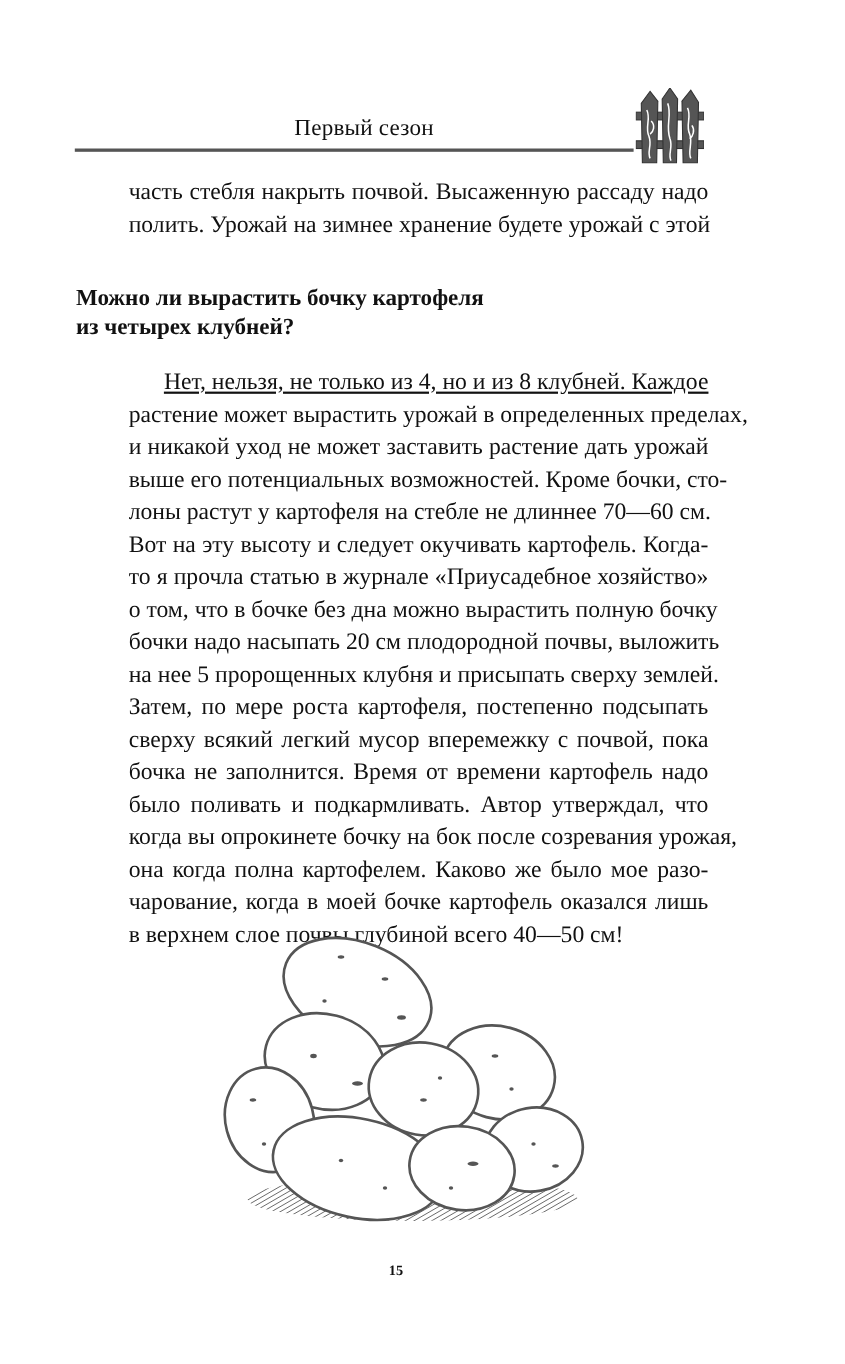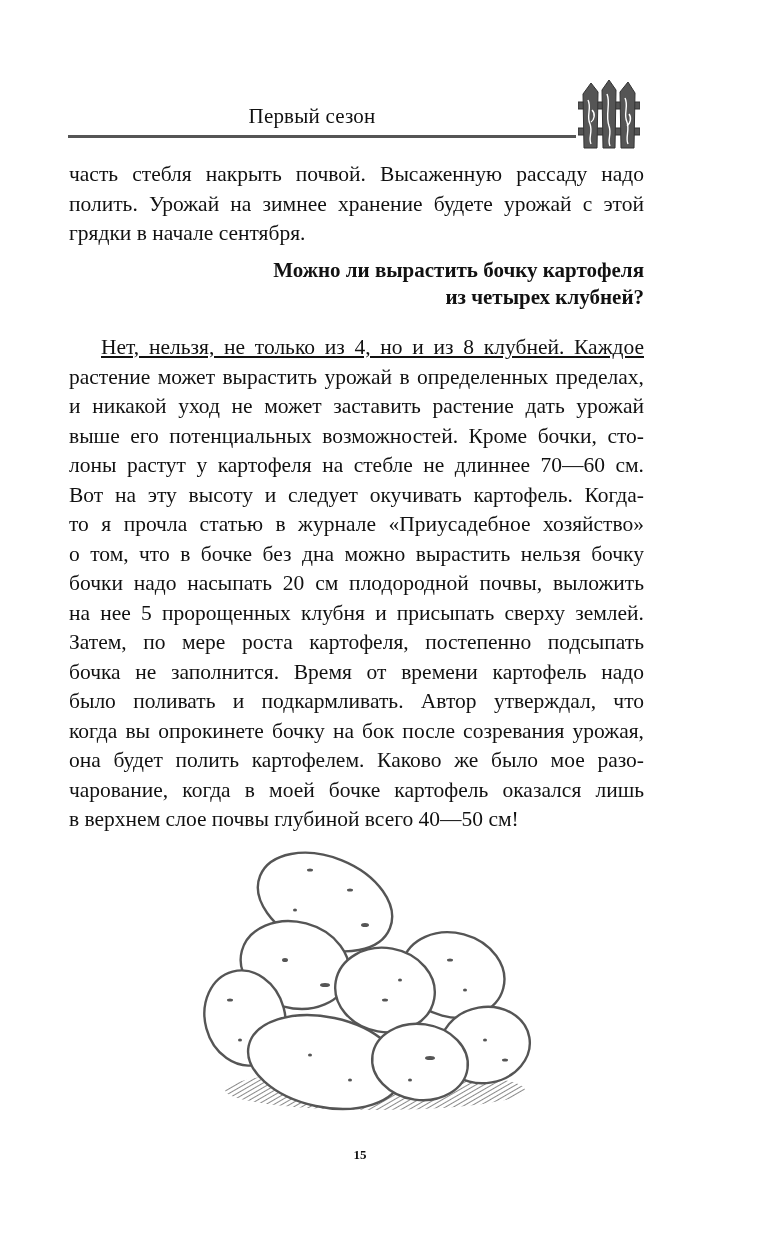--- a/index.html
+++ b/index.html
@@ -10,21 +10,21 @@
     body {
       width: 768px;
       height: 1240px;
       position: relative;
       overflow: hidden;
       font-family: "Liberation Serif", "DejaVu Serif", serif;
       color: #111111;
     }
     .running-head {
       position: absolute;
-      left: 57px;
+      left: 76px;
       top: 104px;
       width: 510px;
       text-align: center;
       font-size: 21px;
       letter-spacing: 0.2px;
     }
     .head-rule {
       position: absolute;
       left: 68px;
       top: 135px;
@@ -47,36 +47,37 @@
       line-height: 29.5px;
       text-align: justify;
       text-align-last: left;
     }
     .line {
       display: block;
       text-align: justify;
       text-align-last: justify;
       white-space: nowrap;
       height: 29.5px;
+      margin-left: 48px;
     }
     .line.last {
       text-align-last: left;
     }
     .line.indent {
       padding-left: 32px;
       text-decoration: underline;
     }
     .t1 { top: 160px; }
     .t2 { top: 333px; }
     .heading {
       position: absolute;
       left: 69px;
       top: 257px;
       width: 575px;
-      text-align: right;
+      text-align: left;
       font-family: "Liberation Serif", "DejaVu Serif", serif;
       font-weight: bold;
       font-size: 21px;
       line-height: 27px;
     }
     .illustration {
       position: absolute;
       left: 195px;
       top: 840px;
       width: 345px;
@@ -111,44 +112,44 @@
     <path d="M14 30 C18 34, 16 40, 13 42"></path>
     <path d="M29 14 C33 24, 27 34, 31 46 C34 54, 29 60, 32 66"></path>
     <path d="M47 18 C51 26, 45 34, 49 42 C52 50, 47 58, 50 64"></path>
     <path d="M51 34 C54 38, 52 44, 49 46"></path>
   </g>
 </svg>
 
 <div class="text-block t1">
   <span class="line">часть стебля накрыть почвой. Высаженную рассаду надо</span>
   <span class="line">полить. Урожай на зимнее хранение будете урожай с этой</span>
-  <span class="line last">грядки в начале сентября.</span>
 </div>
 
 <div class="heading">
   <div>Можно ли вырастить бочку картофеля</div>
   <div>из четырех клубней?</div>
 </div>
 
 <div class="text-block t2">
   <span class="line indent">Нет, нельзя, не только из 4, но и из 8 клубней. Каждое</span>
   <span class="line">растение может вырастить урожай в определенных пределах,</span>
   <span class="line">и никакой уход не может заставить растение дать урожай</span>
   <span class="line">выше его потенциальных возможностей. Кроме бочки, сто-</span>
   <span class="line">лоны растут у картофеля на стебле не длиннее 70—60 см.</span>
   <span class="line">Вот на эту высоту и следует окучивать картофель. Когда-</span>
   <span class="line">то я прочла статью в журнале «Приусадебное хозяйство»</span>
-  <span class="line">о том, что в бочке без дна можно вырастить нельзя бочку</span>
+  <span class="line">о том, что в бочке без дна можно вырастить полную бочку</span>
   <span class="line">бочки надо насыпать 20 см плодородной почвы, выложить</span>
   <span class="line">на нее 5 пророщенных клубня и присыпать сверху землей.</span>
   <span class="line">Затем, по мере роста картофеля, постепенно подсыпать</span>
+  <span class="line">сверху всякий легкий мусор вперемежку с почвой, пока</span>
   <span class="line">бочка не заполнится. Время от времени картофель надо</span>
   <span class="line">было поливать и подкармливать. Автор утверждал, что</span>
   <span class="line">когда вы опрокинете бочку на бок после созревания урожая,</span>
-  <span class="line">она будет полить картофелем. Каково же было мое разо-</span>
+  <span class="line">она когда полна картофелем. Каково же было мое разо-</span>
   <span class="line">чарование, когда в моей бочке картофель оказался лишь</span>
   <span class="line last">в верхнем слое почвы глубиной всего 40—50 см!</span>
 </div>
 
 <svg class="illustration" viewBox="0 0 345 285">
   <defs>
     <pattern id="hatch" width="4" height="4" patternUnits="userSpaceOnUse" patternTransform="rotate(60)">
       <line x1="0" y1="0" x2="0" y2="4" stroke="#555555" stroke-width="1.4"></line>
     </pattern>
   </defs>

